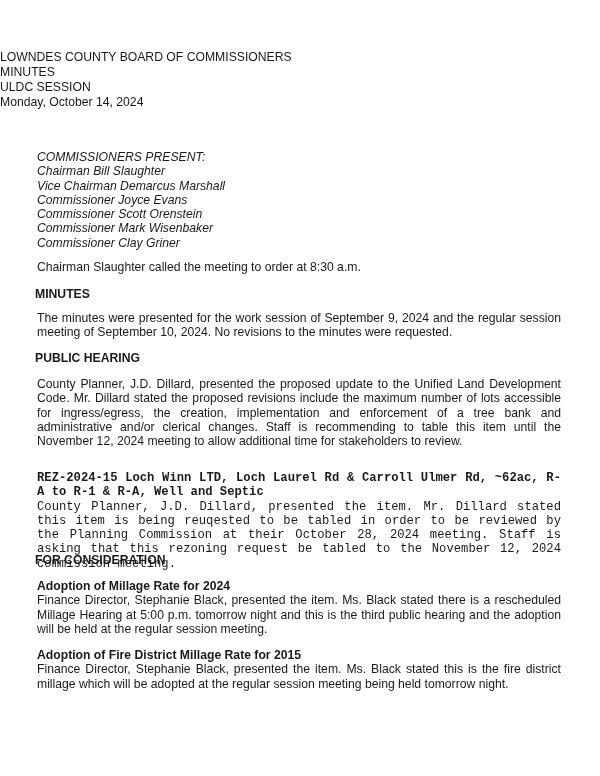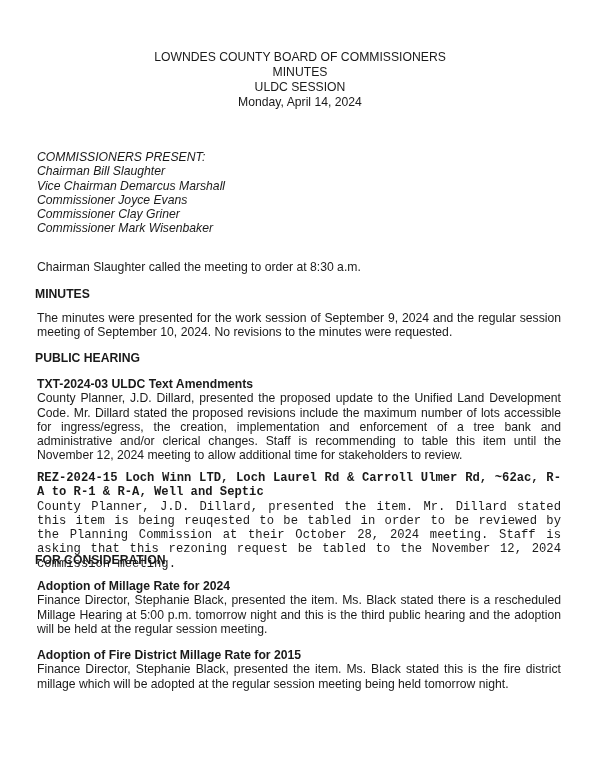--- a/index.html
+++ b/index.html
@@ -22,21 +22,21 @@
     left: 0; top: 0;
     width: 600px;
     height: 776px;
     background: #ffffff;
   }
   .header {
     position: absolute;
     top: 50px;
     left: 0;
     width: 600px;
-    text-align: center;
+    text-align: left;
     line-height: 15px;
   }
   .header div { display: block; }
   .block {
     position: absolute;
     left: 37px;
     width: 524px;
   }
   .justify {
     text-align: justify;
@@ -55,41 +55,41 @@
 </style>
 </head>
 <body>
 
 <div class="page">
 
   <div class="header">
     <div>LOWNDES COUNTY BOARD OF COMMISSIONERS</div>
     <div>MINUTES</div>
     <div>ULDC SESSION</div>
-    <div>Monday, April 14, 2024</div>
+    <div>Monday, October 14, 2024</div>
   </div>
 
   <div class="block" style="top:150px;">
     <span class="line">COMMISSIONERS PRESENT:</span>
     <span class="line">Chairman Bill Slaughter</span>
     <span class="line">Vice Chairman Demarcus Marshall</span>
     <span class="line">Commissioner Joyce Evans</span>
+    <span class="line">Commissioner Scott Orenstein</span>
+    <span class="line">Commissioner Mark Wisenbaker</span>
     <span class="line">Commissioner Clay Griner</span>
-    <span class="line">Commissioner Mark Wisenbaker</span>
   </div>
 
   <div class="block" style="top:260px;">Chairman Slaughter called the meeting to order at 8:30 a.m.</div>
 
   <div class="section-title" style="top:287px;">MINUTES</div>
   <div class="block justify" style="top:311px;">The minutes were presented for the work session of September 9, 2024 and the regular session meeting of September 10, 2024.  No revisions to the minutes were requested.</div>
 
   <div class="section-title" style="top:351px;">PUBLIC HEARING</div>
 
   <div class="block" style="top:377px;">
-    <div class="item-title">TXT-2024-03 ULDC Text Amendments</div>
     <div class="justify">County Planner, J.D. Dillard, presented the proposed update to the Unified Land Development Code. Mr. Dillard stated the proposed revisions include the maximum number of lots accessible for ingress/egress, the creation, implementation and enforcement of a tree bank and administrative and/or clerical changes.  Staff is recommending to table this item until the November 12, 2024 meeting to allow additional time for stakeholders to review.</div>
   </div>
 
   <div class="block" style="top:471px;font-family:Liberation Mono, monospace;">
     <div class="item-title justify">REZ-2024-15 Loch Winn LTD, Loch Laurel Rd &amp; Carroll Ulmer Rd, ~62ac, R-A to R-1 &amp; R-A, Well and Septic</div>
     <div class="justify">County Planner, J.D. Dillard, presented the item.  Mr. Dillard stated this item is being reuqested to be tabled in order to be reviewed by the Planning Commission at their October 28, 2024 meeting.  Staff is asking that this rezoning request be tabled to the November 12, 2024 commission meeting.</div>
   </div>
 
   <div class="section-title" style="top:553px;">FOR CONSIDERATION</div>
 

